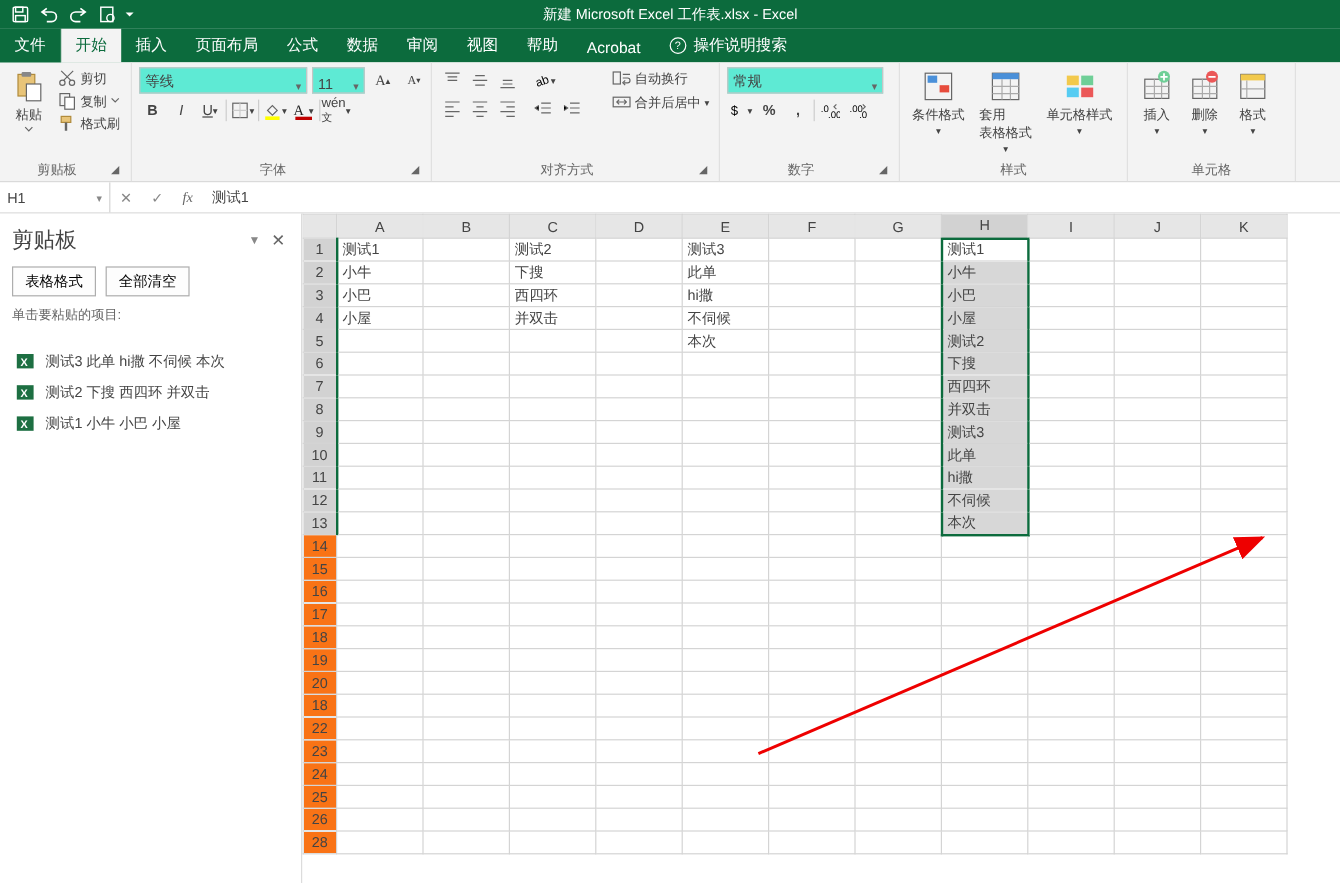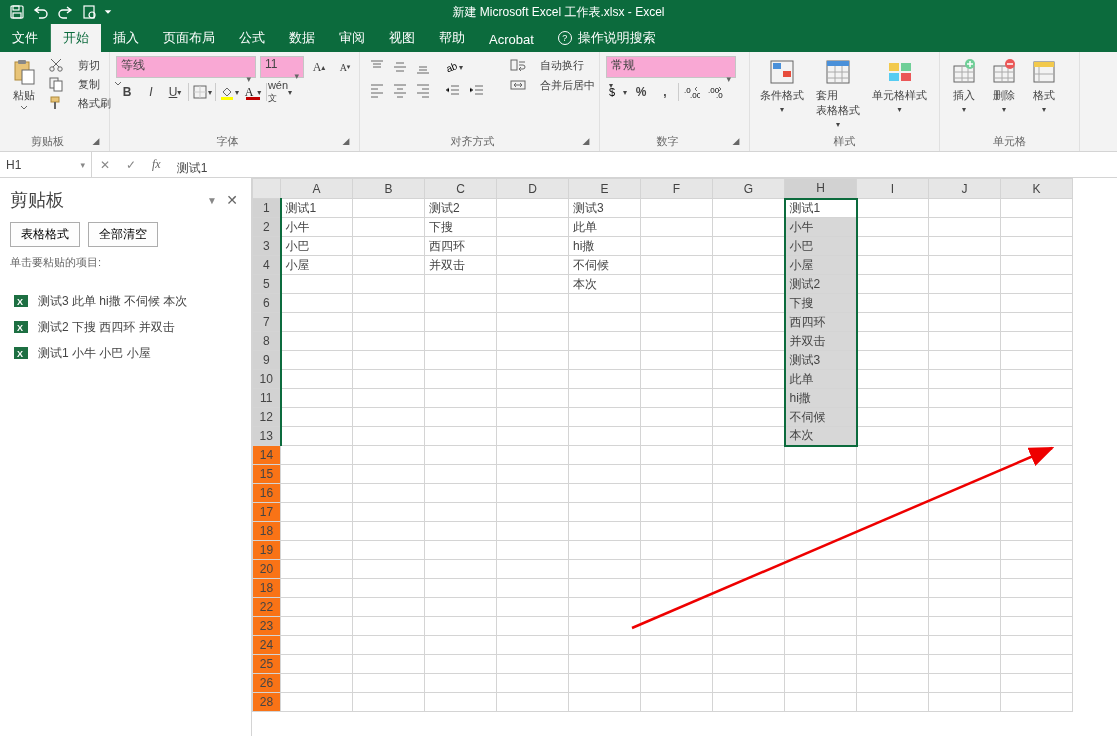--- a/index.html
+++ b/index.html
@@ -15,30 +15,30 @@
 .tab.active { background: #f3f3f3; color: #0c6b3d; }
 .tab.file { background: #0c6b3d; color: #fff; border-right: 1px solid rgba(255,255,255,.15); }
 .tellme { display: flex; align-items: center; gap: 6px; }
 .tellme-icon { width: 14px; height: 14px; border: 1px solid #fff; border-radius: 50%; display: flex; align-items: center; justify-content: center; font-size: 9px; }
 
 .ribbon { background: #f3f3f3; border-bottom: 1px solid #d4d4d4; height: 100px; display: flex; }
 .rgroup { border-right: 1px solid #e0e0e0; padding: 4px 6px 2px; display: flex; flex-direction: column; justify-content: space-between; }
 .rgroup-body { display: flex; align-items: flex-start; gap: 4px; flex: 1; }
 .rgroup-label { text-align: center; font-size: 11px; color: #666; padding-top: 2px; }
 .big-btn { display: flex; flex-direction: column; align-items: center; gap: 2px; padding: 2px 4px; cursor: pointer; font-size: 11px; }
-.small-row { display: flex; align-items: center; gap: 14px; padding: 1px 2px; cursor: pointer; font-size: 11px; white-space: nowrap; }
+.small-row { display: flex; align-items: center; gap: 3px; padding: 1px 2px; cursor: pointer; font-size: 11px; white-space: nowrap; }
 .vstack { display: flex; flex-direction: column; gap: 1px; }
 .hstack { display: flex; align-items: center; gap: 2px; }
-.combo { border: 1px solid #c5c5c5; background: #f9a8d4; height: 22px; display: flex; align-items: flex-start; padding: 0 4px; font-size: 12px; flex-direction: column; }
+.combo { border: 1px solid #c5c5c5; background: #5eead4; height: 22px; display: flex; align-items: flex-end; padding: 0 4px; font-size: 12px; }
 .combo .arrow { margin-left: auto; font-size: 9px; color: #666; }
 .icon-btn { width: 22px; height: 22px; display: flex; align-items: center; justify-content: center; cursor: pointer; border: 1px solid transparent; }
 .align-grid { display: grid; grid-template-columns: repeat(3, 22px); grid-template-rows: repeat(2, 22px); gap: 1px; }
 .dlauncher { float: right; width: 14px; height: 14px; display:flex; align-items:center; justify-content:center; font-size:9px; color:#666; }
 
-.namebox-row { height: 26px; background: #fff; border-bottom: 1px solid #d4d4d4; display: flex; align-items: flex-end; }
+.namebox-row { height: 26px; background: #fff; border-bottom: 1px solid #d4d4d4; display: flex; align-items: center; }
 .namebox { width: 92px; border-right: 1px solid #d4d4d4; height: 100%; display: flex; align-items: center; padding: 0 6px; font-size: 12px; }
 .namebox .arrow { margin-left: auto; font-size: 9px; color: #888; }
 .fx-area { display: flex; align-items: center; height: 100%; }
 .fx-btn { width: 26px; display: flex; align-items: center; justify-content: center; color: #888; height: 100%; }
 .fx-label { font-style: italic; font-family: "Times New Roman"; color: #666; padding: 0 8px; }
 .formula-input { flex: 1; padding: 0 8px; font-size: 12px; }
 
 .workarea { display: flex; height: calc(736px - 24px - 28px - 100px - 26px); }
 .sidepanel { width: 252px; border-right: 1px solid #d4d4d4; background: #fff; padding: 10px; display: flex; flex-direction: column; }
 .sidepanel-header { display: flex; align-items: center; justify-content: space-between; margin-bottom: 10px; }

